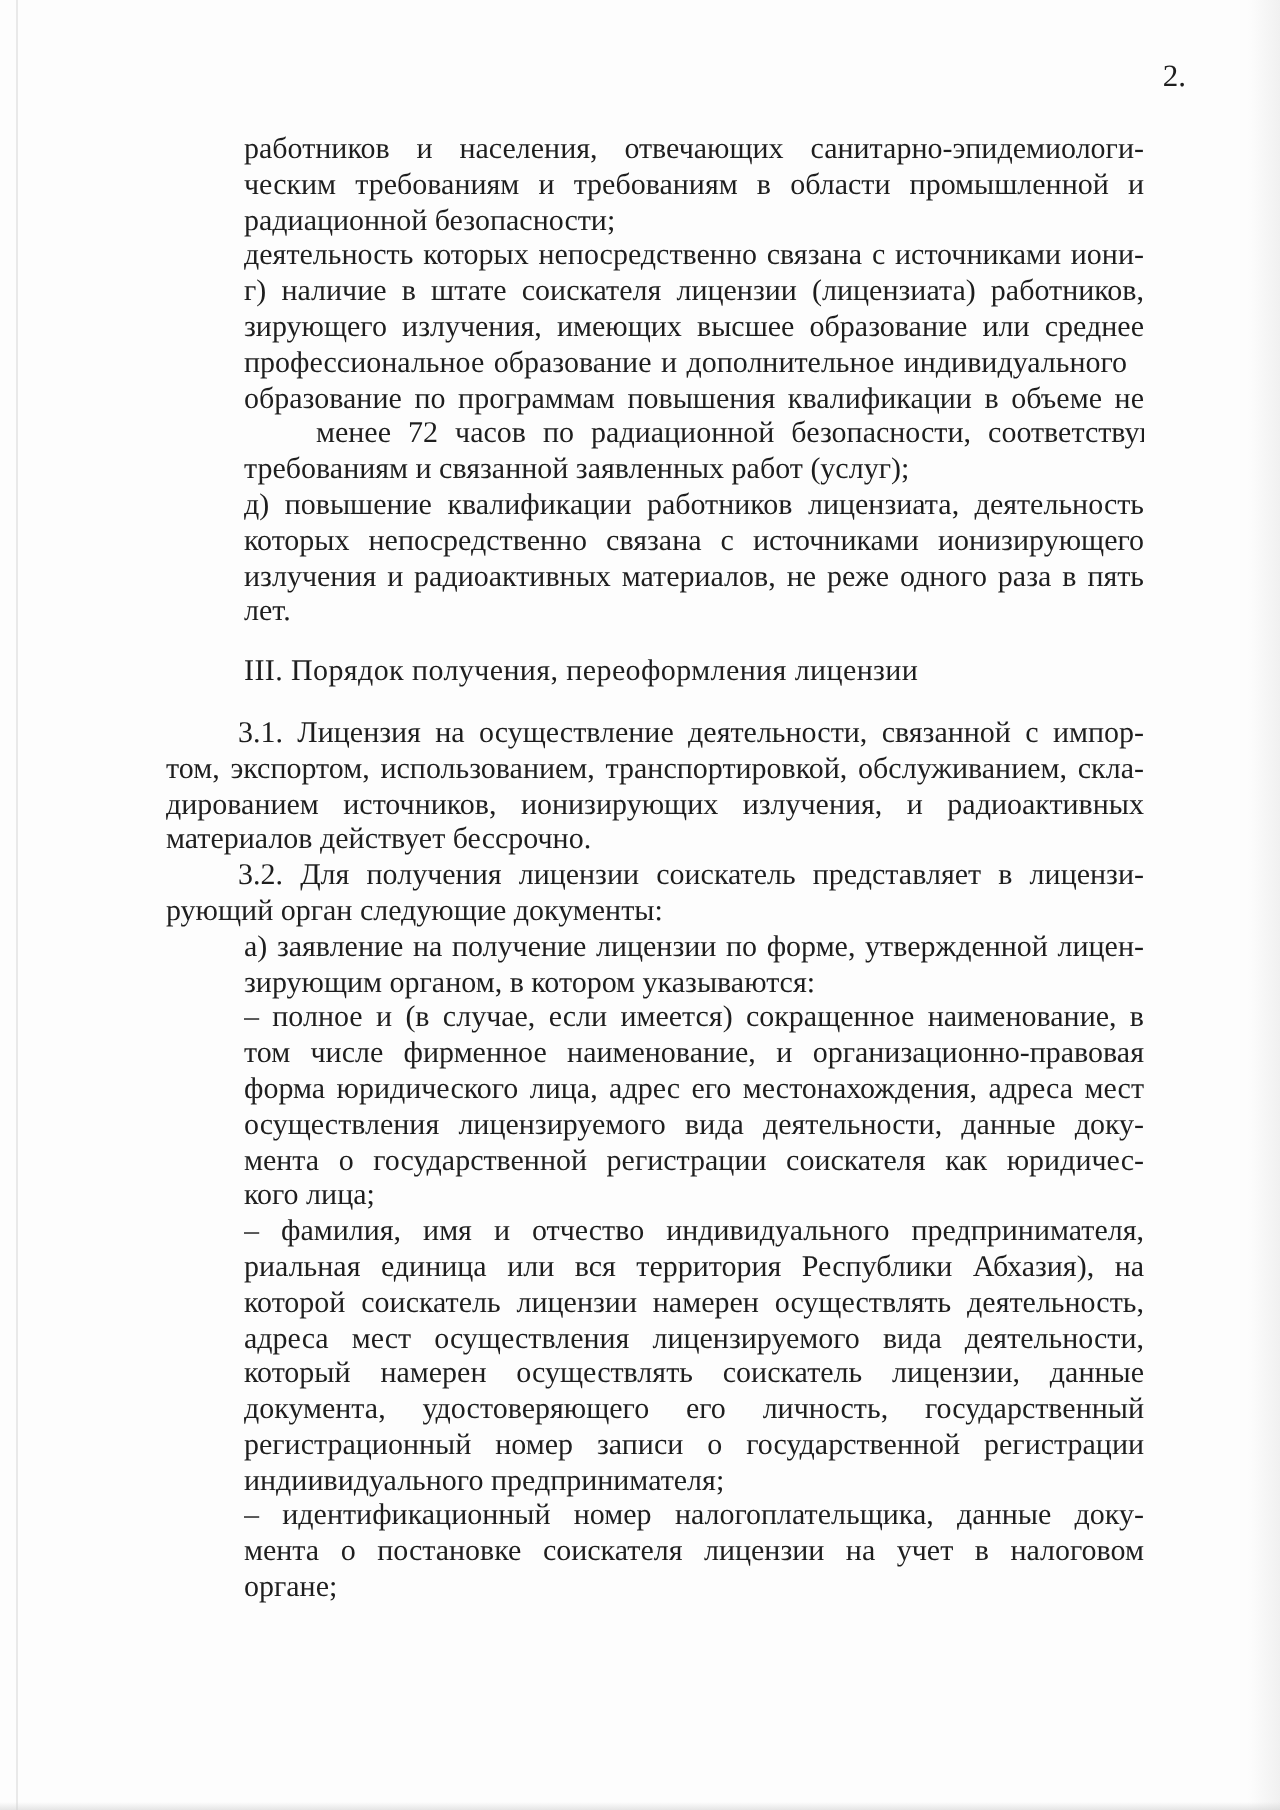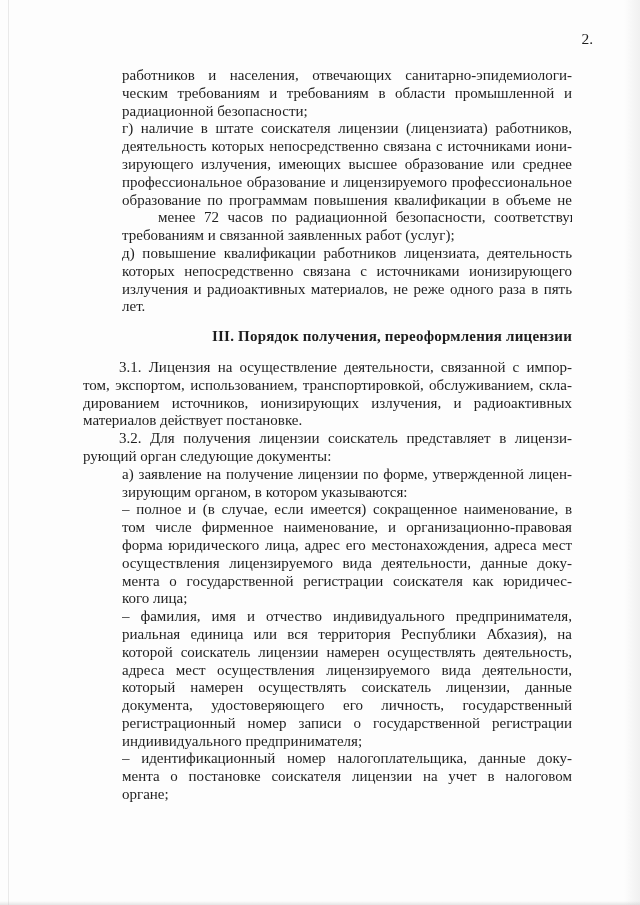--- a/index.html
+++ b/index.html
@@ -36,24 +36,23 @@
   .doc {
     position: absolute;
     left: 83px; top: 67px;
     width: 489px;
     font-size: 15px;
     line-height: 17.8px;
   }
   .block { margin: 0; }
   .block.indented { margin-left: 39px; }
   .block.heading {
-    font-weight: bold;
+    font-weight: normal;
     margin: 12px 0 13px 39px;
     letter-spacing: .2px;
-    text-align: right;
   }
   .line {
     display: block;
     white-space: nowrap;
     overflow: hidden;
   }
   .line.first-indent { padding-left: 36px; }
 </style>
 </head>
 <body>
@@ -64,42 +63,42 @@
 
 <div class="page-number">2.</div>
 
 <div class="doc">
     <div class="block indented">
       <div class="line"><span style="white-space: nowrap; word-spacing: 9.69px;">работников и населения, отвечающих санитарно-эпидемиологи-</span></div>
       <div class="line"><span style="white-space: nowrap; word-spacing: 5.83px; text-align: right;">ческим требованиям и требованиям в области промышленной и</span></div>
       <div class="line last"><span style="white-space: nowrap;">радиационной безопасности;</span></div>
     </div>
     <div class="block indented">
+      <div class="line"><span style="white-space: nowrap; word-spacing: 1.14px;">деятельность которых непосредственно связана с источниками иони-</span></div>
       <div class="line"><span style="white-space: nowrap; word-spacing: 3.83px;">г) наличие в штате соискателя лицензии (лицензиата) работников,</span></div>
-      <div class="line"><span style="white-space: nowrap; word-spacing: 1.14px;">деятельность которых непосредственно связана с источниками иони-</span></div>
       <div class="line"><span style="white-space: nowrap; word-spacing: 3.84px;">зирующего излучения, имеющих высшее образование или среднее</span></div>
-      <div class="line"><span style="white-space: nowrap; word-spacing: 0.98px;">профессиональное образование и лицензируемого профессиональное</span></div>
+      <div class="line"><span style="white-space: nowrap; word-spacing: 0.98px;">профессиональное образование и дополнительное индивидуального</span></div>
       <div class="line"><span style="white-space: nowrap; word-spacing: 2.57px;">образование по программам повышения квалификации в объеме не</span></div>
       <div class="line"><span style="white-space: nowrap; word-spacing: 4.77px; margin-left: 36px;">менее 72 часов по радиационной безопасности, соответствующих</span></div>
       <div class="line last"><span style="white-space: nowrap;">требованиям и связанной заявленных работ (услуг);</span></div>
     </div>
     <div class="block indented">
       <div class="line"><span style="white-space: nowrap; word-spacing: 3.98px;">д) повышение квалификации работников лицензиата, деятельность</span></div>
       <div class="line"><span style="white-space: nowrap; word-spacing: 5.77px;">которых непосредственно связана с источниками ионизирующего</span></div>
       <div class="line"><span style="white-space: nowrap; word-spacing: 1.72px;">излучения и радиоактивных материалов, не реже одного раза в пять</span></div>
       <div class="line last"><span style="white-space: nowrap;">лет.</span></div>
     </div>
     <div class="block heading">
       <div class="line last">III. Порядок получения, переоформления лицензии</div>
     </div>
     <div class="block body">
       <div class="line first-indent"><span style="white-space: nowrap; word-spacing: 3.43px;">3.1. Лицензия на осуществление деятельности, связанной с импор-</span></div>
       <div class="line"><span style="white-space: nowrap; word-spacing: 1.63px;">том, экспортом, использованием, транспортировкой, обслуживанием, скла-</span></div>
       <div class="line"><span style="white-space: nowrap; word-spacing: 8.48px;">дированием источников, ионизирующих излучения, и радиоактивных</span></div>
-      <div class="line last"><span style="white-space: nowrap;">материалов действует постановке.</span></div>
+      <div class="line last"><span style="white-space: nowrap;">материалов действует бессрочно.</span></div>
     </div>
     <div class="block body">
       <div class="line first-indent"><span style="white-space: nowrap; word-spacing: 4.83px;">3.2. Для получения лицензии соискатель представляет в лицензи-</span></div>
       <div class="line last"><span style="white-space: nowrap;">рующий орган следующие документы:</span></div>
     </div>
     <div class="block indented">
       <div class="line"><span style="white-space: nowrap; word-spacing: 1.05px;">а) заявление на получение лицензии по форме, утвержденной лицен-</span></div>
       <div class="line last"><span style="white-space: nowrap;">зирующим органом, в котором указываются:</span></div>
     </div>
     <div class="block indented">

